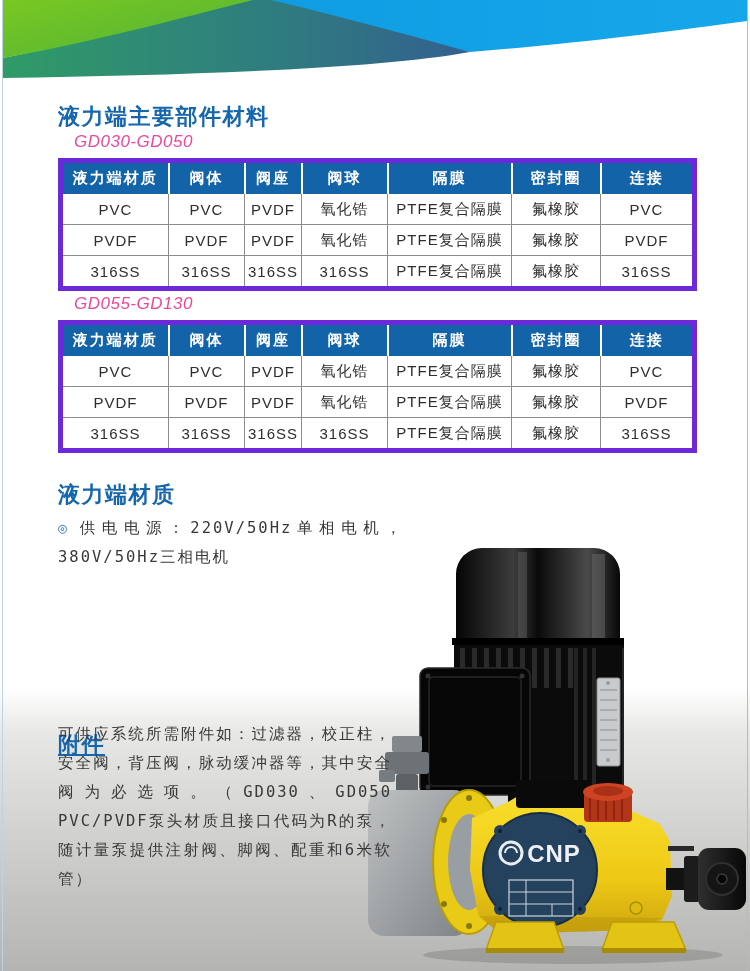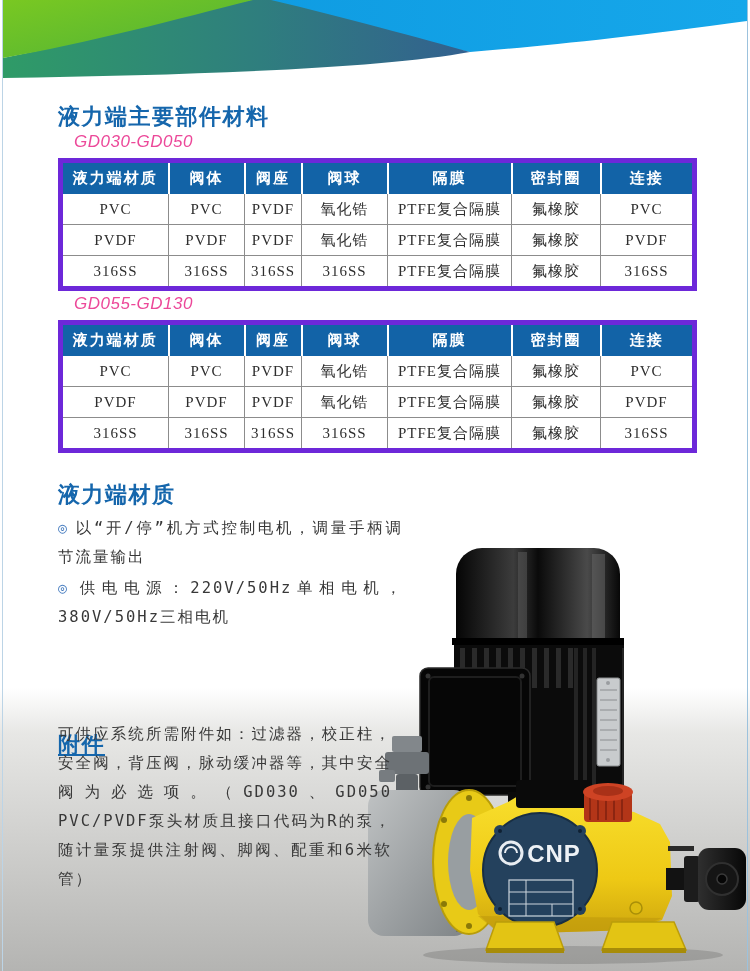--- a/index.html
+++ b/index.html
@@ -28,21 +28,21 @@
     position:absolute;left:58px;width:634px;border-collapse:collapse;
     table-layout:fixed;z-index:5;background:#fff;
   }
   .mat-table th{
     background:#1263a7;color:#ffffff;font-size:15px;font-weight:bold;
     letter-spacing:2px;height:30px;border:1px solid #1263a7;
     border-left:2px solid #ffffff;padding:0;
   }
   .mat-table th:first-child{border-left:1px solid #1263a7;}
   .mat-table td{
-    font-family:Liberation Serif, serif;
+    font-family:Liberation Sans, sans-serif;
     color:#2e2e2e;font-size:15px;text-align:center;height:30px;
     border:1px solid #8c8c8c;letter-spacing:1px;padding:0;
   }
   .mat-table{border:5px solid #6d28d9;}
   .mat-table tr td:first-child{border-left:1px solid #3f3f3f;}
   .mat-table tr td:last-child{border-right:1px solid #3f3f3f;}
   .mat-table tr:last-child td{border-bottom:1px solid #3f3f3f;}
   col.c0{width:108px}col.c1{width:76px}col.c2{width:57px}col.c3{width:86px}
   col.c4{width:124px}col.c5{width:89px}col.c6{width:94px}
   
@@ -194,21 +194,20 @@
     <td>PTFE复合隔膜</td>
     <td>氟橡胶</td>
     <td>316SS</td>
   </tr>
 </tbody>
   </table>
 
 <div class="sec-title" style="top:480px;">液力端材质</div>
 
 <div class="bullets">
-  <p><span class="bullet-ico">◎</span><span>以“开/停”机方式控制电机，调量手柄调节流量输出</span></p>
   <p><span class="bullet-ico">◎</span><span>供电电源：220V/50Hz单相电机，380V/50Hz三相电机</span></p>
 </div>
 
 <div class="photo-bg"></div>
 
 <div class="sec-title" style="top:730px;text-decoration:underline;">附件</div>
 <p class="acc-text">可供应系统所需附件如：过滤器，校正柱，安全阀，背压阀，脉动缓冲器等，其中安全阀为必选项。（GD030、GD050 PVC/PVDF泵头材质且接口代码为R的泵，随计量泵提供注射阀、脚阀、配重和6米软管）</p>
 
 <svg class="pump" viewBox="0 0 382 431">
   <defs>

